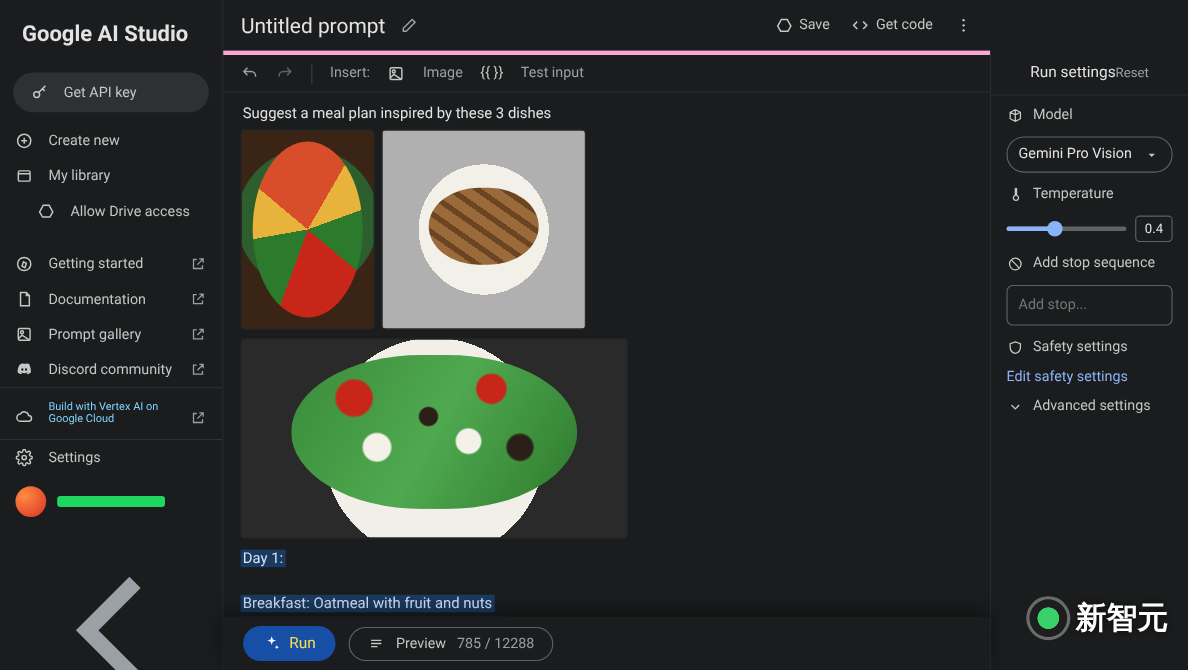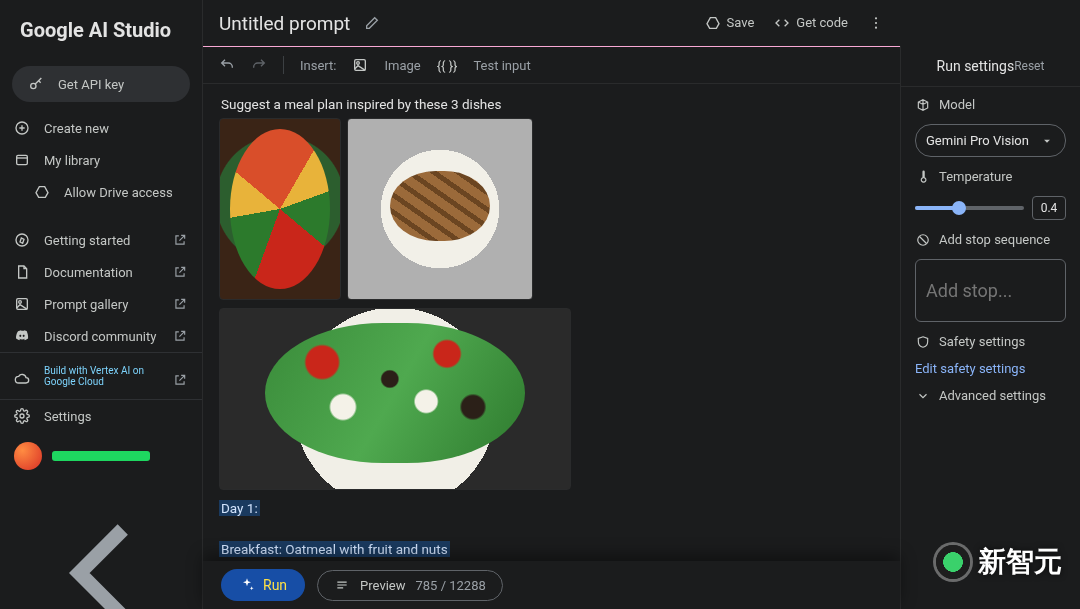--- a/index.html
+++ b/index.html
@@ -16,21 +16,21 @@
 .gcloud .txt{flex:1}
 .avatar-row{display:flex;align-items:center;gap:10px;padding:10px 14px}
 .avatar{width:28px;height:28px;border-radius:50%;background:radial-gradient(circle at 30% 30%,#ff8c42,#d93025)}
 .quota{height:10px;width:98px;background:linear-gradient(90deg,#1ed760,#1ed760);border-radius:3px}
 .collapse{padding:6px 14px 10px 14px;cursor:pointer}
 .main{flex:1;display:flex;flex-direction:column;min-width:0}
 .topbar{display:flex;align-items:center;height:46px;padding:0 16px;gap:14px}
 .prompt-title{font-size:19px;color:#e3e3e3;font-weight:400}
 .top-actions{margin-left:auto;display:flex;align-items:center;gap:20px;color:#c4c7c5}
 .top-actions .act{display:flex;align-items:flex-start;gap:6px;cursor:pointer;font-size:13px}
-.toolbar{display:flex;align-items:center;height:38px;padding:0 16px;gap:16px;border-top:1px solid #f9a8d4;border-bottom:1px solid #2a2b2c;color:#9aa0a6;font-size:13px}
+.toolbar{display:flex;align-items:center;height:38px;padding:0 16px;gap:16px;border-top:4px solid #f9a8d4;border-bottom:1px solid #2a2b2c;color:#9aa0a6;font-size:13px}
 .toolbar .sep{width:1px;height:18px;background:#3c4043}
 .content{flex:1;overflow:auto;padding:8px 16px 70px 16px;position:relative}
 .content::-webkit-scrollbar{width:8px}
 .content::-webkit-scrollbar-thumb{background:#5f6368;border-radius:4px}
 .uprompt{color:#e3e3e3;font-size:13.5px;margin:4px 0 6px 2px}
 .img-row{display:flex;gap:6px;margin-bottom:8px}
 .food{border-radius:4px;border:1px solid #2a2b2c}
 .f1{width:122px;height:182px;background:radial-gradient(circle at 50% 45%,#d94e2a 0 35%,#2c5e2e 36% 55%,#3a2416 56% 100%)}
 .f2{width:186px;height:182px;background:radial-gradient(circle at 50% 50%,#f2f0e8 0 44%,#f2f0e8 44% 46%,#b0b0b0 46% 100%)}
 .f2::after{content:"";display:block;width:100px;height:70px;margin:52px auto;background:repeating-linear-gradient(35deg,#9b6a3a 0 9px,#6b4521 9px 14px);border-radius:50%/55%}
@@ -46,21 +46,21 @@
 .rs-head{display:flex;align-items:center;justify-content:center;padding:12px 14px;font-size:14px;border-bottom:1px solid #2a2b2c}
 .rs-head .reset{color:#9aa0a6;font-size:12px;cursor:pointer}
 .rs-body{padding:10px 14px;display:flex;flex-direction:column;gap:12px;font-size:13px;color:#c4c7c5}
 .rs-label{display:flex;align-items:center;gap:8px;font-size:13px}
 .model-chip{display:flex;align-items:center;justify-content:space-between;border:1px solid #5f6368;border-radius:16px;padding:8px 10px;background:transparent;color:#e3e3e3;font-size:13px;cursor:pointer}
 .slider-row{display:flex;align-items:center;gap:8px;width:100%}
 .track{position:relative;flex:1;height:4px;background:#5f6368;border-radius:2px}
 .track .fill{position:absolute;height:100%;background:#8ab4f8;border-radius:2px;width:40%}
 .thumb{position:absolute;width:14px;height:14px;background:#8ab4f8;border-radius:50%;top:-5px;left:calc(40% - 7px)}
 .temp-val{border:1px solid #5f6368;border-radius:4px;padding:4px 4px;font-size:12px;color:#e3e3e3;width:34px;text-align:center}
-.stop-input{border:1px solid #5f6368;border-radius:6px;background:transparent;color:#e3e3e3;padding:20px 10px;width:100%;font-size:18px}
+.stop-input{border:1px solid #5f6368;border-radius:6px;background:transparent;color:#e3e3e3;padding:10px 10px;width:100%;font-size:13px}
 .link{color:#8ab4f8;font-size:13px;cursor:pointer}
 .ic{width:16px;height:16px;flex:0 0 16px}
 .ic svg{width:100%;height:100%;display:block}
 .ic14{width:14px;height:14px}
 .ext{margin-left:auto}
 .watermark{position:absolute;right:18px;bottom:28px;display:flex;align-items:center;gap:8px;color:#fff;font-size:28px;font-weight:600;z-index:5;text-shadow:0 0 6px rgba(0,0,0,.7)}
 .wlogo{width:34px;height:34px;border-radius:50%;background:radial-gradient(circle at 50% 50%,#3ad16b 0 40%,#1e1e1e 42% 100%);box-shadow:0 0 0 3px rgba(255,255,255,.35)}
 .food{position:relative;overflow:hidden}
 .f1::after{content:"";position:absolute;inset:10px;border-radius:50%;background:conic-gradient(#d94e2a 0 30deg,#e8b33a 30deg 70deg,#2c7a2c 70deg 130deg,#c9261a 130deg 200deg,#2c7a2c 200deg 260deg,#e8b33a 260deg 310deg,#d94e2a 310deg 360deg)}
 </style>

